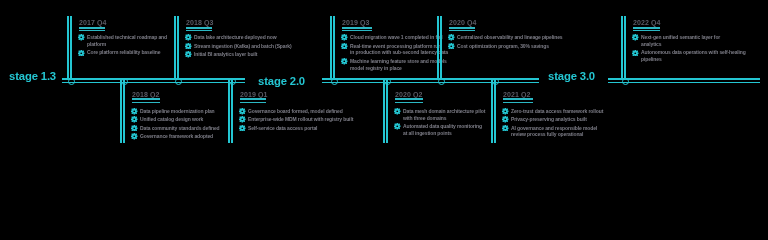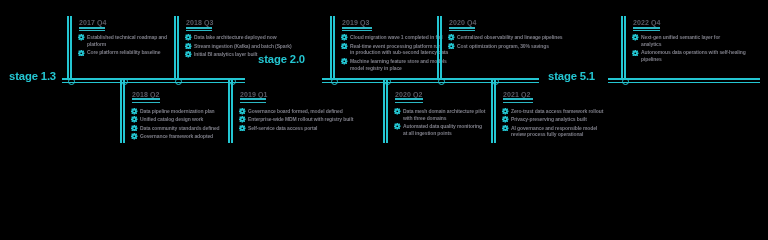--- a/index.html
+++ b/index.html
@@ -21,22 +21,22 @@
 <body>
 
 <div id="stage">
     <div class="axis-thick" style="left:62px;top:77.6px;width:183px"></div>
     <div class="axis-thin" style="left:62px;top:81.89999999999999px;width:183px"></div>
     <div class="axis-thick" style="left:322px;top:77.6px;width:217px"></div>
     <div class="axis-thin" style="left:322px;top:81.89999999999999px;width:217px"></div>
     <div class="axis-thick" style="left:608px;top:77.6px;width:152px"></div>
     <div class="axis-thin" style="left:608px;top:81.89999999999999px;width:152px"></div>
     <div class="stage-label" style="left:9px;top:69.6px">stage 1.3</div>
-    <div class="stage-label" style="left:258px;top:53px">stage 2.0</div>
-    <div class="stage-label" style="left:548px;top:69.6px">stage 5.1</div>
+    <div class="stage-label" style="left:258px;top:75px">stage 2.0</div>
+    <div class="stage-label" style="left:548px;top:69.6px">stage 3.0</div>
     <div class="hdr" style="left:79px;top:19px">2017 Q4</div>
     <div class="ul-thick" style="left:79px;top:26.5px;width:26px"></div>
     <div class="ul-thin" style="left:79px;top:30px;width:26px"></div>
     <div class="ico" style="left:78px;top:34.400000000000006px"><svg viewBox="0 0 12 12" width="6.5" height="6.5">
         <g fill="#24c6d2">
           <rect x="4.6" y="0" width="2.8" height="3"></rect>
           <rect x="4.6" y="9" width="2.8" height="3"></rect>
           <rect x="0" y="4.6" width="3" height="2.8"></rect>
           <rect x="9" y="4.6" width="3" height="2.8"></rect>
           <rect x="1" y="1" width="3.2" height="3.2"></rect>

